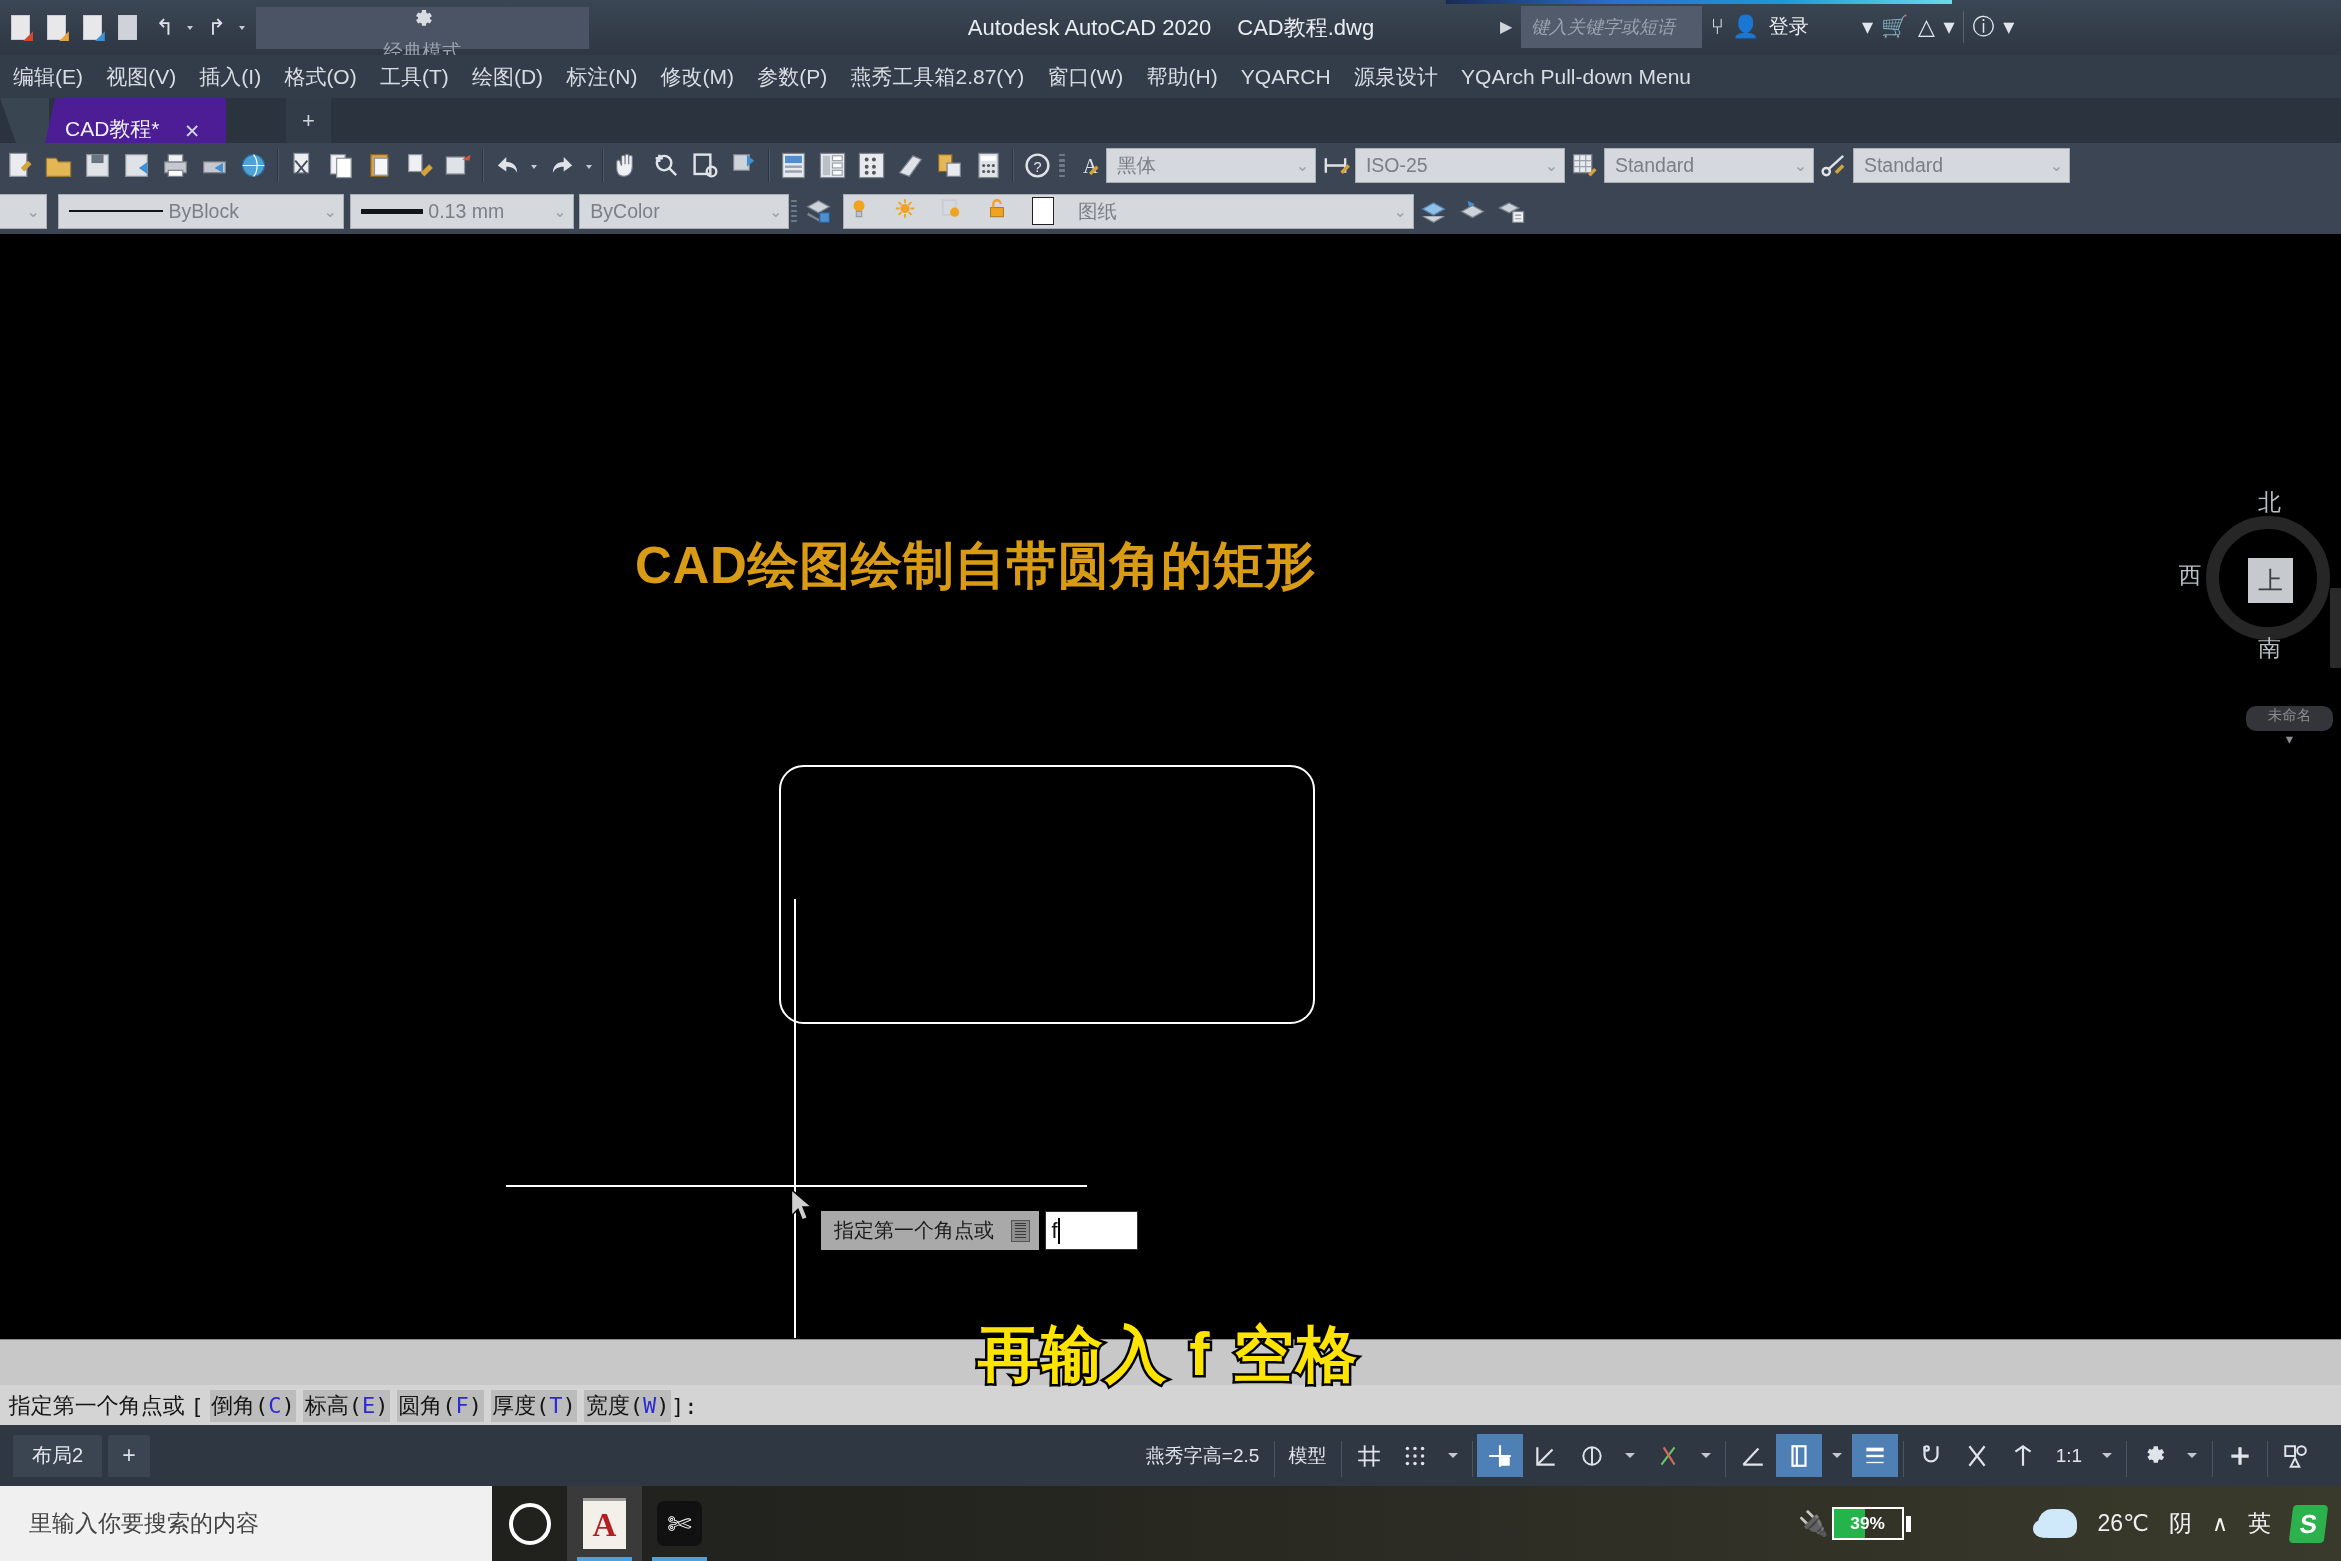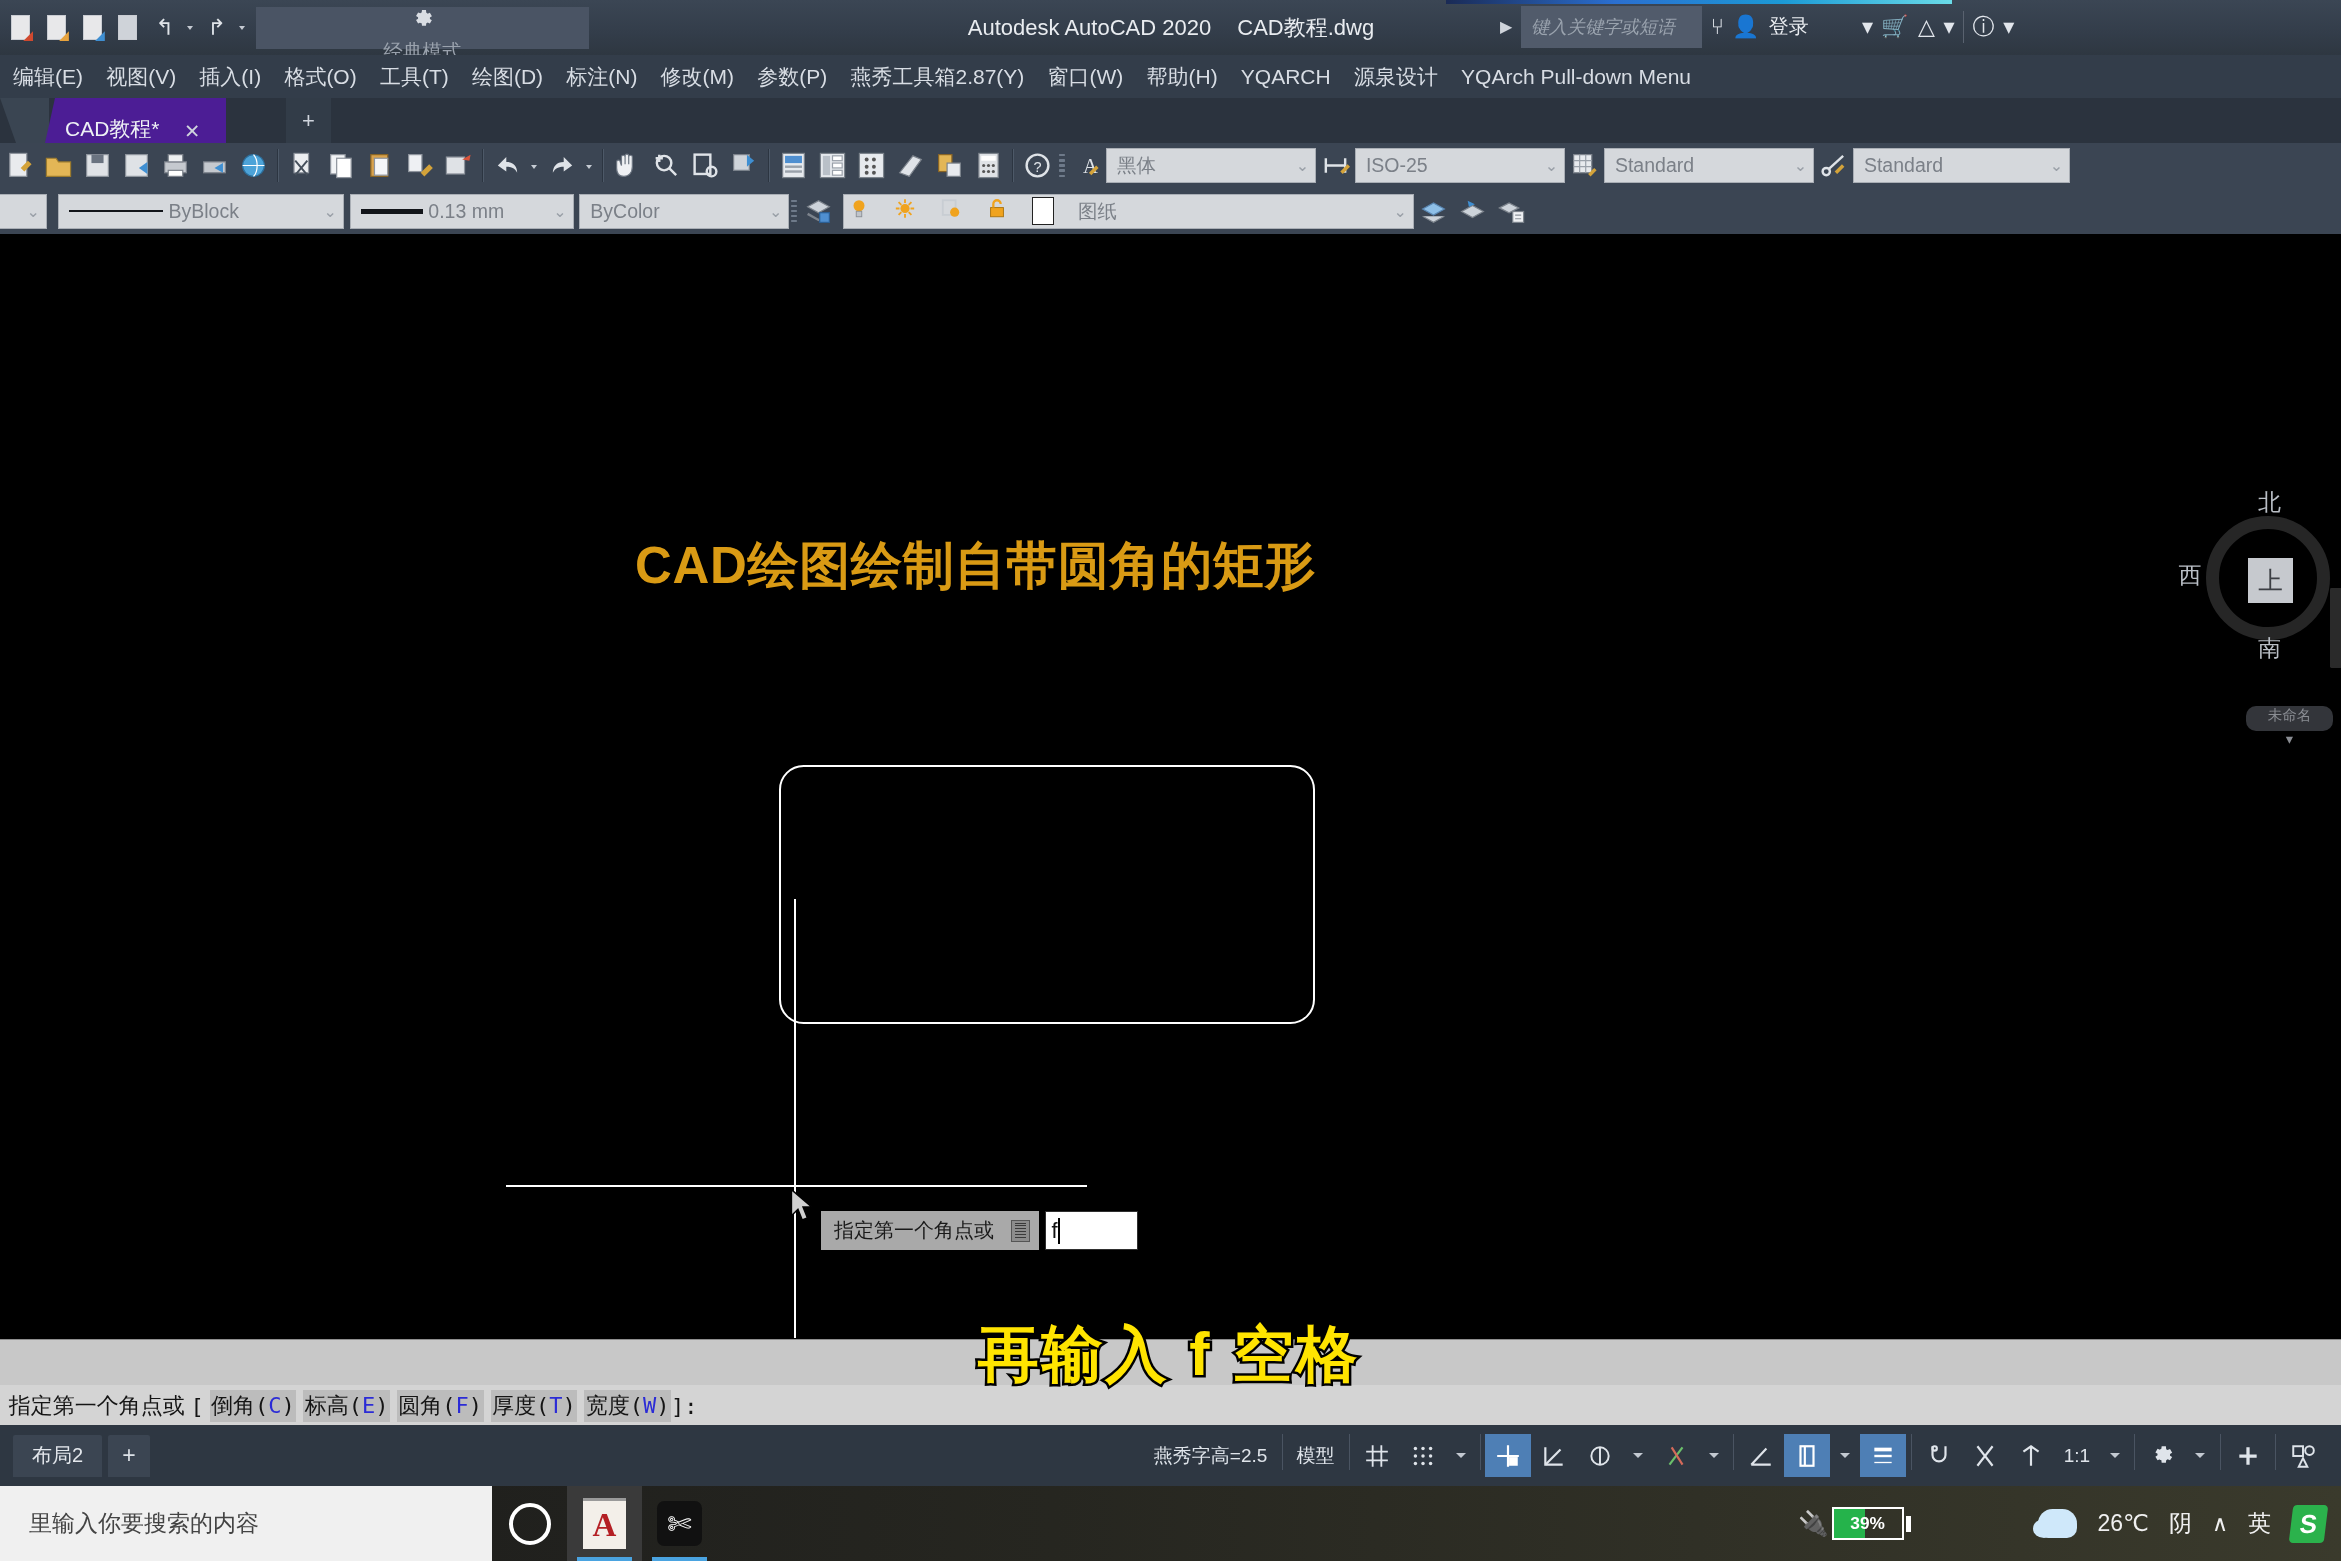--- a/index.html
+++ b/index.html
@@ -271,21 +271,21 @@
   .lay-tab {
     margin-left:13px; height:42px; background:#3b4552;
     color:#e3e7ec; font-size:20px; display:flex; align-items:center;
     padding:0 19px; border-radius:2.2px 2.2px 0 0;
   }
   .lay-plus {
     margin-left:5.8px; width:42px; height:42px; background:#3b4552;
     color:#dde2e8; font-size:23px; display:flex;
     align-items:center; justify-content:center; border-radius:2.2px 2.2px 0 0;
   }
-  .sb-right { margin-left:auto; display:flex; align-items:flex-start; padding-right:16px; }
+  .sb-right { margin-left:auto; display:flex; align-items:flex-end; padding-right:24px; }
   .sb-item {
     height:43px; display:flex; align-items:center; justify-content:center;
     color:#dfe4ea; font-size:19px; padding:0 10px; white-space:nowrap;
   }
   .sb-item.on { background:#4e7fb5; }
   .sb-sep { width:0.7px; height:36px; background:#4a5462; margin:0 4.3px; }
   .sb-item svg { width:26px; height:26px; display:block; }
   .sb-caret::after{
     content:''; display:block; border-left:5px solid transparent;
     border-right:5px solid transparent; border-top:5.8px solid #c3c9d1;

